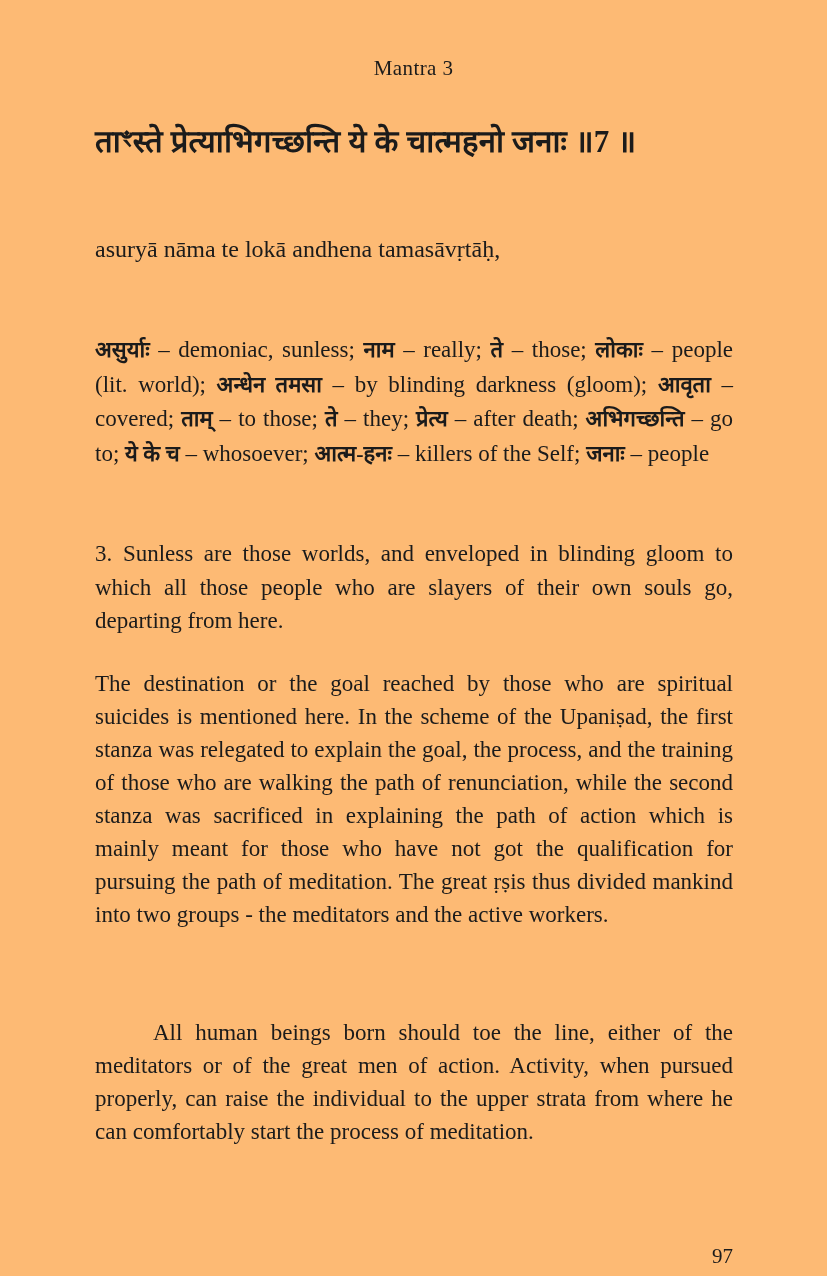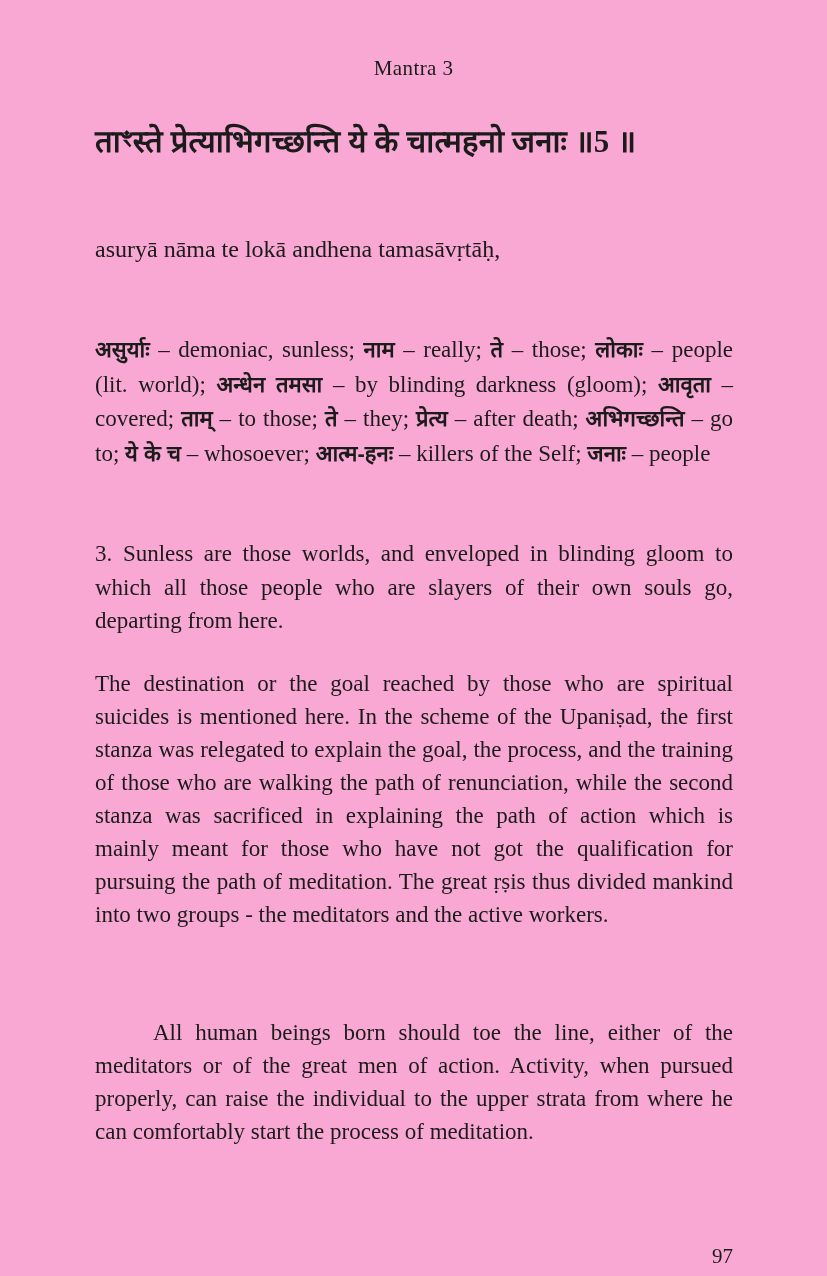--- a/index.html
+++ b/index.html
@@ -11,21 +11,21 @@
     width: 827px;
     height: 1276px;
     position: relative;
     overflow: hidden;
   }
   .page {
     position: absolute;
     inset: 0;
     width: 827px;
     height: 1276px;
-    background: #f9a8d4;
+    background: #fdba74;
     color: #1b1b1b;
     font-family: "Liberation Serif", serif;
   }
   .running-head {
     position: absolute;
     top: 56px;
     left: 0;
     width: 100%;
     text-align: center;
     font-size: 21px;
@@ -54,21 +54,21 @@
     top: 333px;
     left: 95px;
     right: 94px;
     font-size: 23px;
     line-height: 34.5px;
     text-align: justify;
   }
   .word-meanings .dev {
     font-weight: 700;
     font-size: 22px;
-    font-family: Liberation Sans, sans-serif;
+    font-family: Liberation Serif, serif;
   }
   .translation {
     position: absolute;
     top: 537px;
     left: 95px;
     right: 94px;
     font-size: 23px;
     line-height: 33.5px;
     text-align: justify;
   }
@@ -102,21 +102,21 @@
   p { margin: 0; }
 </style>
 </head>
 <body>
 
 <div class="page">
 
   <div class="running-head">Mantra 3</div>
 
   <div class="verse">
-    <div>ताꣳस्ते प्रेत्याभिगच्छन्ति ये के चात्महनो जनाः ॥5 ॥</div>
+    <div>ताꣳस्ते प्रेत्याभिगच्छन्ति ये के चात्महनो जनाः ॥7 ॥</div>
   </div>
 
   <div class="translit">
     <div>asuryā nāma te lokā andhena tamasāvṛtāḥ,</div>
   </div>
 
   <p class="word-meanings"><span class="dev">असुर्याः</span><span> – </span><span>demoniac, sunless; </span><span class="dev">नाम</span><span> – </span><span>really; </span><span class="dev">ते</span><span> – </span><span>those; </span><span class="dev">लोकाः</span><span> – </span><span>people (lit. world); </span><span class="dev">अन्धेन तमसा</span><span> – </span><span>by blinding darkness (gloom); </span><span class="dev">आवृता</span><span> – </span><span>covered; </span><span class="dev">ताम्</span><span> – </span><span>to those; </span><span class="dev">ते</span><span> – </span><span>they; </span><span class="dev">प्रेत्य</span><span> – </span><span>after death; </span><span class="dev">अभिगच्छन्ति</span><span> – </span><span>go to; </span><span class="dev">ये के च</span><span> – </span><span>whosoever; </span><span class="dev">आत्म-हनः</span><span> – </span><span>killers of the Self; </span><span class="dev">जनाः</span><span> – </span><span>people</span></p>
 
   <p class="translation">3. Sunless are those worlds, and enveloped in blinding gloom to which all those people who are slayers of their own souls go, departing from here.</p>
 

